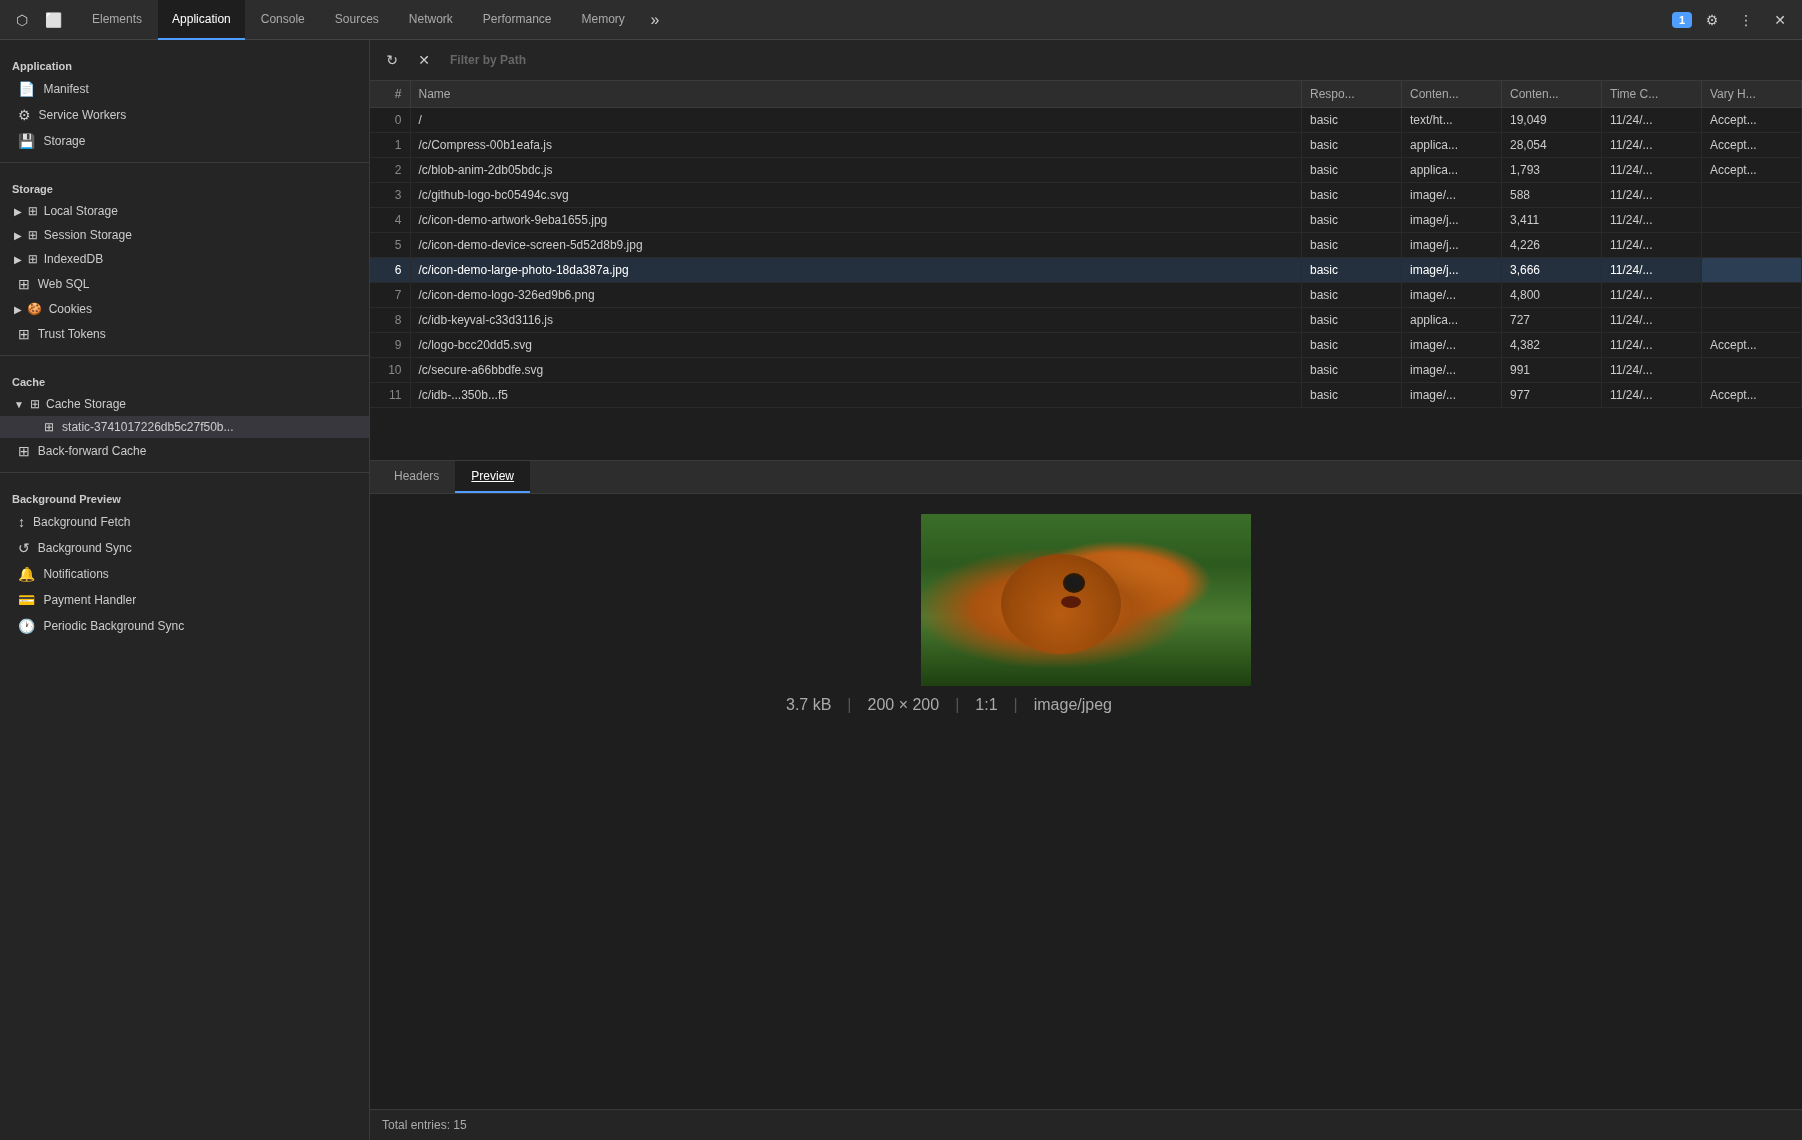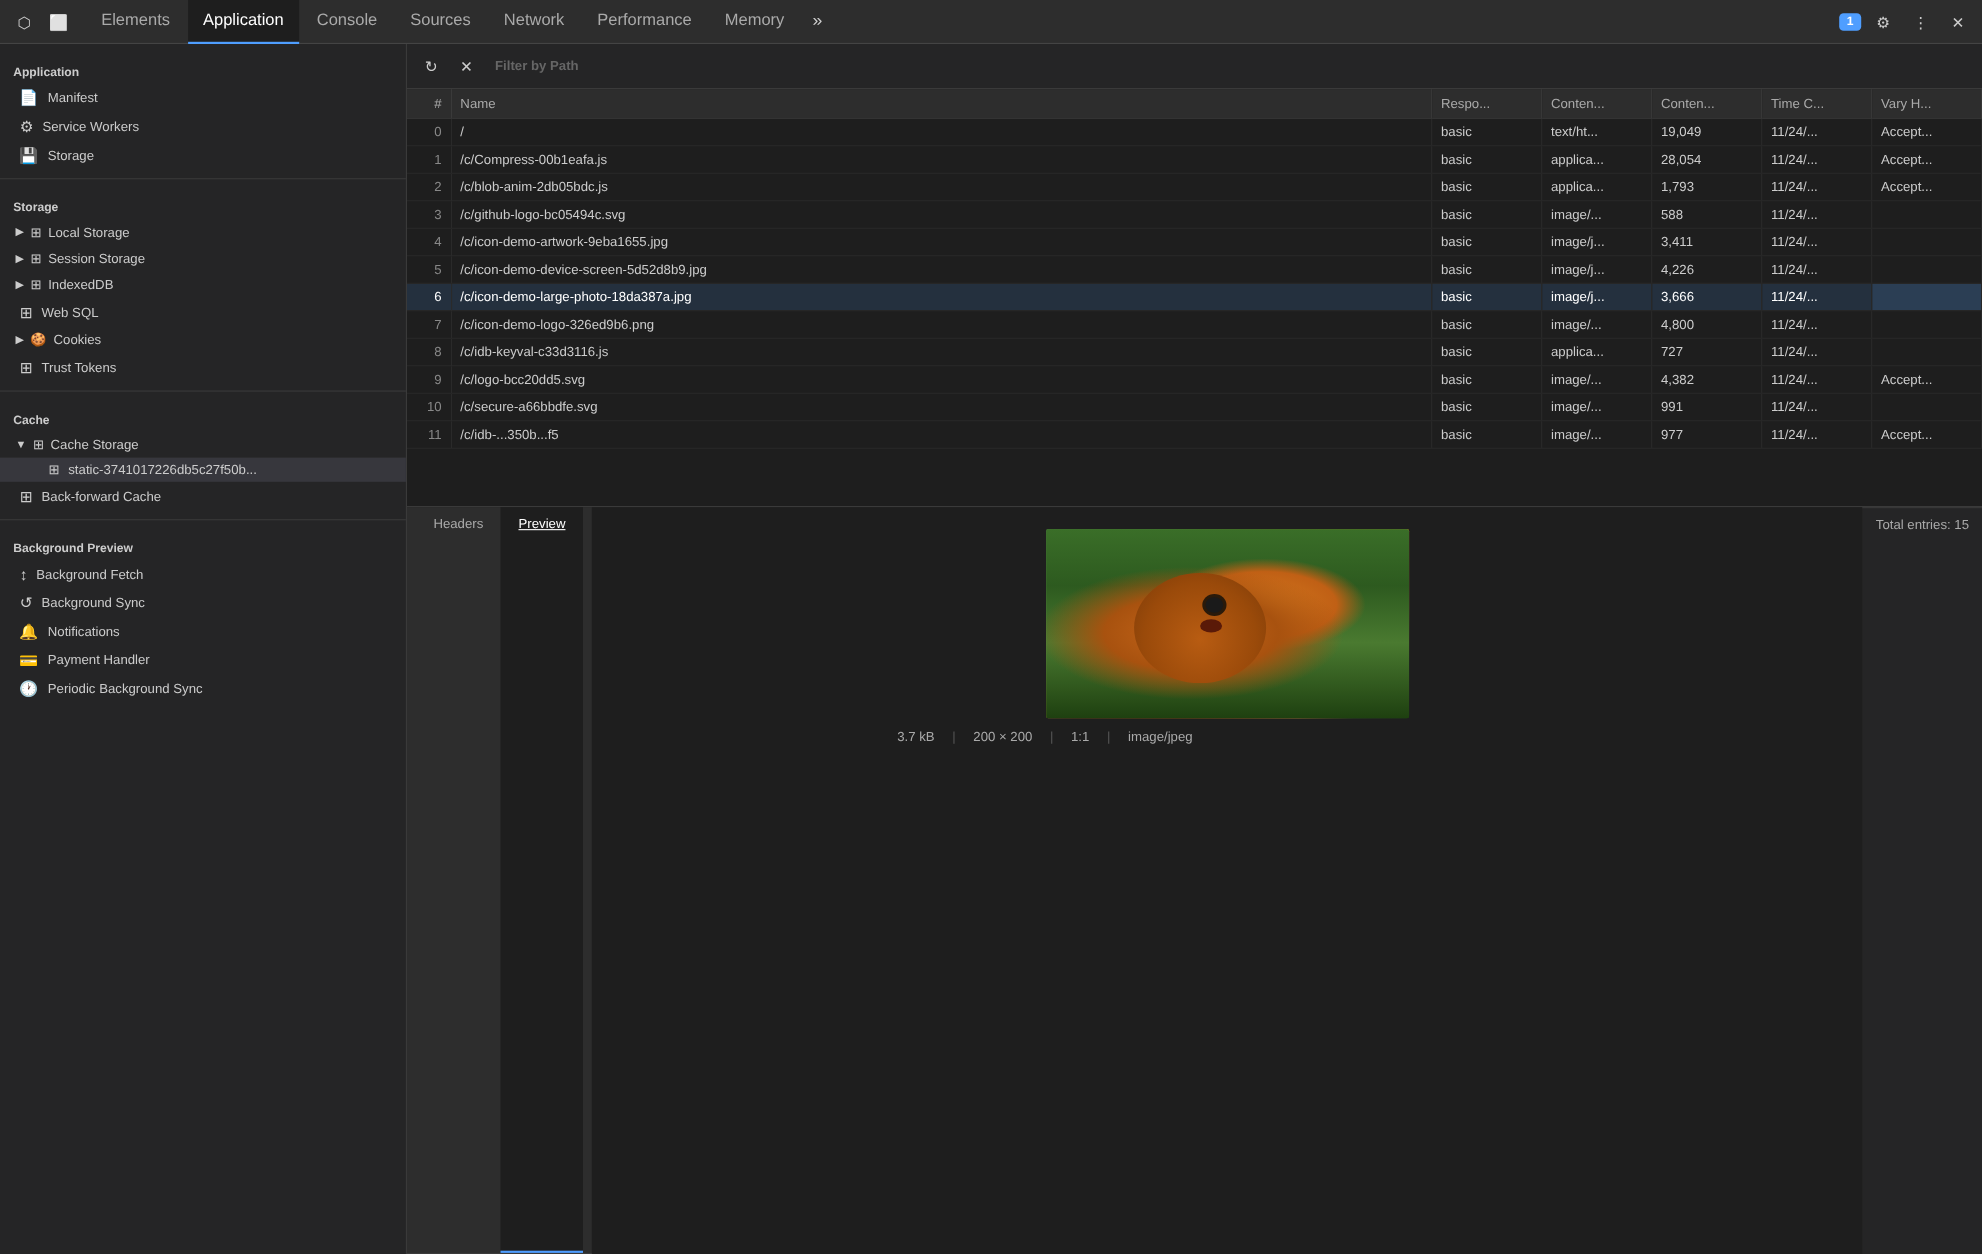--- a/index.html
+++ b/index.html
@@ -42,21 +42,21 @@
       background: transparent;
       border: none;
     }
     .tab {
       padding: 6px 14px;
       height: 40px;
       display: flex;
       align-items: center;
       cursor: pointer;
       color: #aaa;
-      font-size: 15px;
+      font-size: 12px;
       border-bottom: 2px solid transparent;
       white-space: nowrap;
     }
     .tab.active {
       color: #fff;
       border-bottom: 2px solid #4f9eff;
       background: #1e1e1e;
     }
     .tab-bar-right {
       margin-left: auto;
@@ -220,20 +220,21 @@
       overflow: hidden;
       text-overflow: ellipsis;
     }
     tbody td:first-child { text-align: right; color: #888; }
     tbody td.highlight { background: #4a7ab530; }
 
     
     .bottom-panel {
       flex: 1;
       display: flex;
+      flex-direction: column;
       overflow: hidden;
     }
     .bottom-tabs {
       display: flex;
       background: #2d2d2d;
       border-bottom: 1px solid #3a3a3a;
       padding: 0 8px;
     }
     .bottom-tab {
       padding: 8px 16px;
@@ -308,21 +309,21 @@
       top: 82px;
       left: 140px;
     }
 
     .preview-info {
       display: flex;
       align-items: center;
       gap: 16px;
       padding: 10px 0 4px 0;
       color: #aaa;
-      font-size: 12px;
+      font-size: 16px;
       width: 100%;
       max-width: 600px;
     }
     .preview-info .sep { color: #555; }
     .total-entries {
       padding: 8px 12px;
       color: #aaa;
       font-size: 12px;
       border-top: 1px solid #3a3a3a;
       background: #252526;

